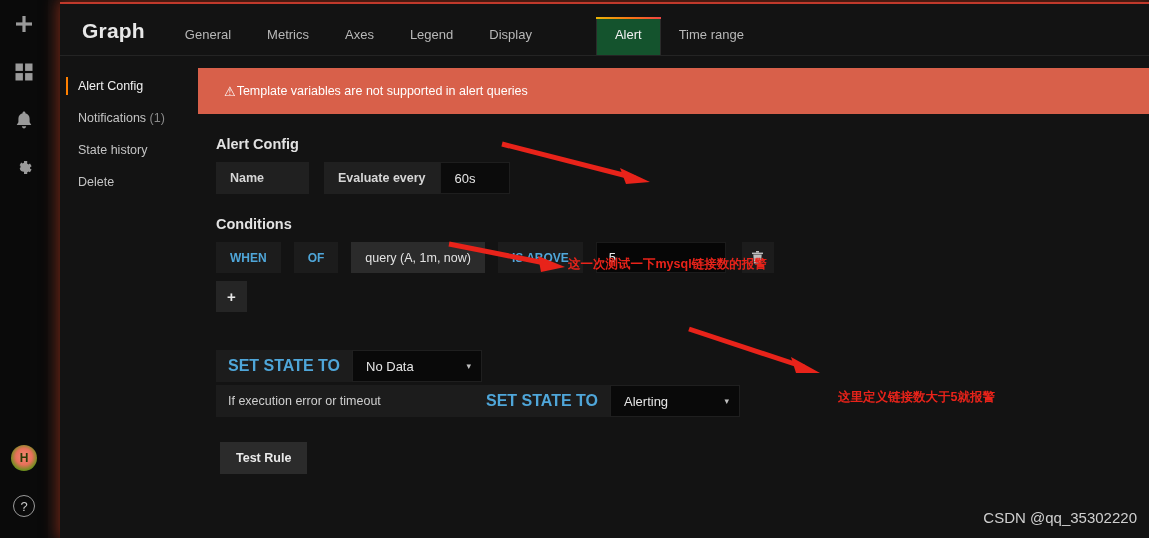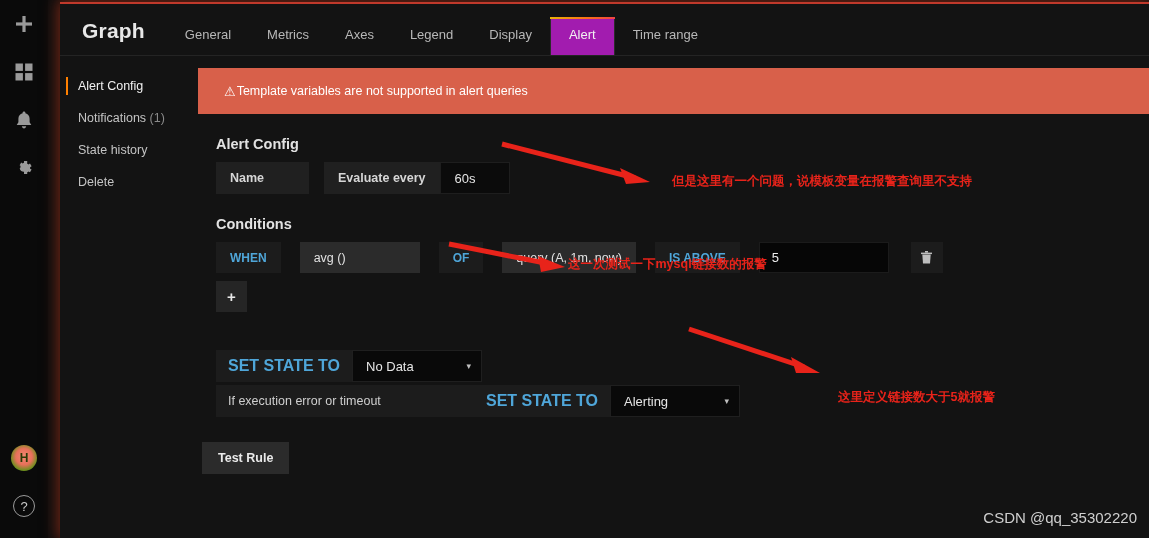--- a/index.html
+++ b/index.html
@@ -50,23 +50,23 @@
   }
   .panel-title {
     font-size: 21px; color: #e8e8e8; font-weight: bold;
     padding: 0 22px 12px 6px; letter-spacing: .2px;
   }
   .tab {
     font-size: 13px; color: #b8b8b8; padding: 0 18px 13px 18px;
     position: relative; cursor: pointer; white-space: nowrap;
   }
   .tab.active {
-    color: #f2f2f2; background: #a21caf;
+    color: #f2f2f2; background: #14532d;
     padding-top: 10px; padding-bottom: 13px;
-    border-left: 1px solid #2b2b2b; border-right: 1px solid #2b2b2b;
+    border-left: 1px solid #2b2b2b; border-right: 1px solid #2b2b2b; margin-left: 46px;
   }
   .tab.active::before {
     content: ""; position: absolute; left: -1px; right: -1px; top: 0; height: 2px;
     background: linear-gradient(90deg, #eab308 0%, #f97316 55%, #ef4444 100%);
   }
 
   .body { display: flex; height: calc(100% - 52px); }
 
   
   .subnav { width: 138px; padding-top: 14px; flex-shrink: 0; }
@@ -104,21 +104,21 @@
     background: #0b0b0b; color: #e6e6e6; font-size: 13px;
     height: 32px; display: flex; align-items: center; padding: 0 14px;
     border: 1px solid #1e1e1e;
   }
   .name-lbl { width: 93px; }
   .name-val { width: 265px; }
   .eval-lbl { margin-left: 15px; }
   .eval-val { width: 70px; }
 
   
-  .cond-row { display: flex; margin-left: 18px; gap: 19px; }
+  .cond-row { display: flex; margin-left: 18px; gap: 13px; }
   .cond-key {
     background: #1c1c1c; color: #4fa6d9; font-size: 12px; font-weight: bold;
     height: 31px; display: flex; align-items: center; padding: 0 14px;
   }
   .cond-sel {
     background: #2b2b2b; color: #e2e2e2; font-size: 12.5px;
     height: 31px; display: flex; align-items: center; padding: 0 14px;
   }
   .cond-q { min-width: 124px; }
   .cond-avg { min-width: 120px; }
@@ -152,21 +152,21 @@
   }
   .state-dd {
     background: #090909; color: #e6e6e6; font-size: 13px;
     height: 32px; width: 130px; display: flex; align-items: center;
     justify-content: space-between; padding: 0 10px 0 13px;
     border: 1px solid #1f1f1f;
   }
   .caret { font-size: 9px; color: #c0c0c0; }
 
   .test-btn {
-    margin-left: 4px; margin-top: 22px;
+    margin-left: 22px; margin-top: 22px;
     background: #2b2b2b; color: #eaeaea; font-size: 12.5px; font-weight: bold;
     padding: 9px 16px; display: inline-block;
   }
 
   
   .ann {
     position: absolute; color: #e8231a; font-size: 12.5px;
     white-space: nowrap; font-weight: bold;
   }
   .arrow-svg { position: absolute; pointer-events: none; }
@@ -259,21 +259,20 @@
         <div class="row">
           <div class="lbl name-lbl">Name</div>
           <div class="lbl eval-lbl">Evaluate every</div>
           <div class="val eval-val">60s</div>
         </div>
 
         <div class="section-title">Conditions</div>
 
         <div class="cond-row">
           <div class="cond-key">WHEN</div>
-          <div class="cond-sel cond-avg">avg ()</div>
           <div class="cond-key">OF</div>
           <div class="cond-sel cond-q">query (A, 1m, now)</div>
           <div class="cond-key">IS ABOVE</div>
           <div class="cond-input">5</div>
           <div class="cond-trash">
             <svg width="11" height="13" viewBox="0 0 11 13">
                 <rect x="0" y="1.6" width="11" height="1.5" fill="#bdbdbd"></rect>
                 <rect x="4" y="0" width="3" height="1.6" fill="#bdbdbd"></rect>
                 <path d="M1.3 3.6h8.4l-.7 9H2z" fill="#bdbdbd"></path>
               </svg>
@@ -312,19 +311,18 @@
   </svg>
   <svg class="arrow-svg" style="left:446px; top:240px;" width="125" height="36" viewBox="0 0 125 36">
     <line x1="3" y1="4" x2="104" y2="24" stroke="#e8231a" stroke-width="5"></line>
     <polygon points="119,27 92,16 95,32" fill="#e8231a"></polygon>
   </svg>
   <svg class="arrow-svg" style="left:686px; top:325px;" width="145" height="56" viewBox="0 0 145 56">
     <line x1="3" y1="4" x2="118" y2="42" stroke="#e8231a" stroke-width="5"></line>
     <polygon points="134,48 105,32 110,48" fill="#e8231a"></polygon>
   </svg>
 
-  <div class="ann" style="left:672px; top:173px;">但是这里有一个问题，说模板变量在报警查询里不支持</div>
   <div class="ann" style="left:568px; top:256px;">这一次测试一下mysql链接数的报警</div>
   <div class="ann" style="left:838px; top:366px;margin-top:23px;">这里定义链接数大于5就报警</div>
 
   <div class="watermark">CSDN @qq_35302220</div>
 
 </div>
 
 </body></html>

